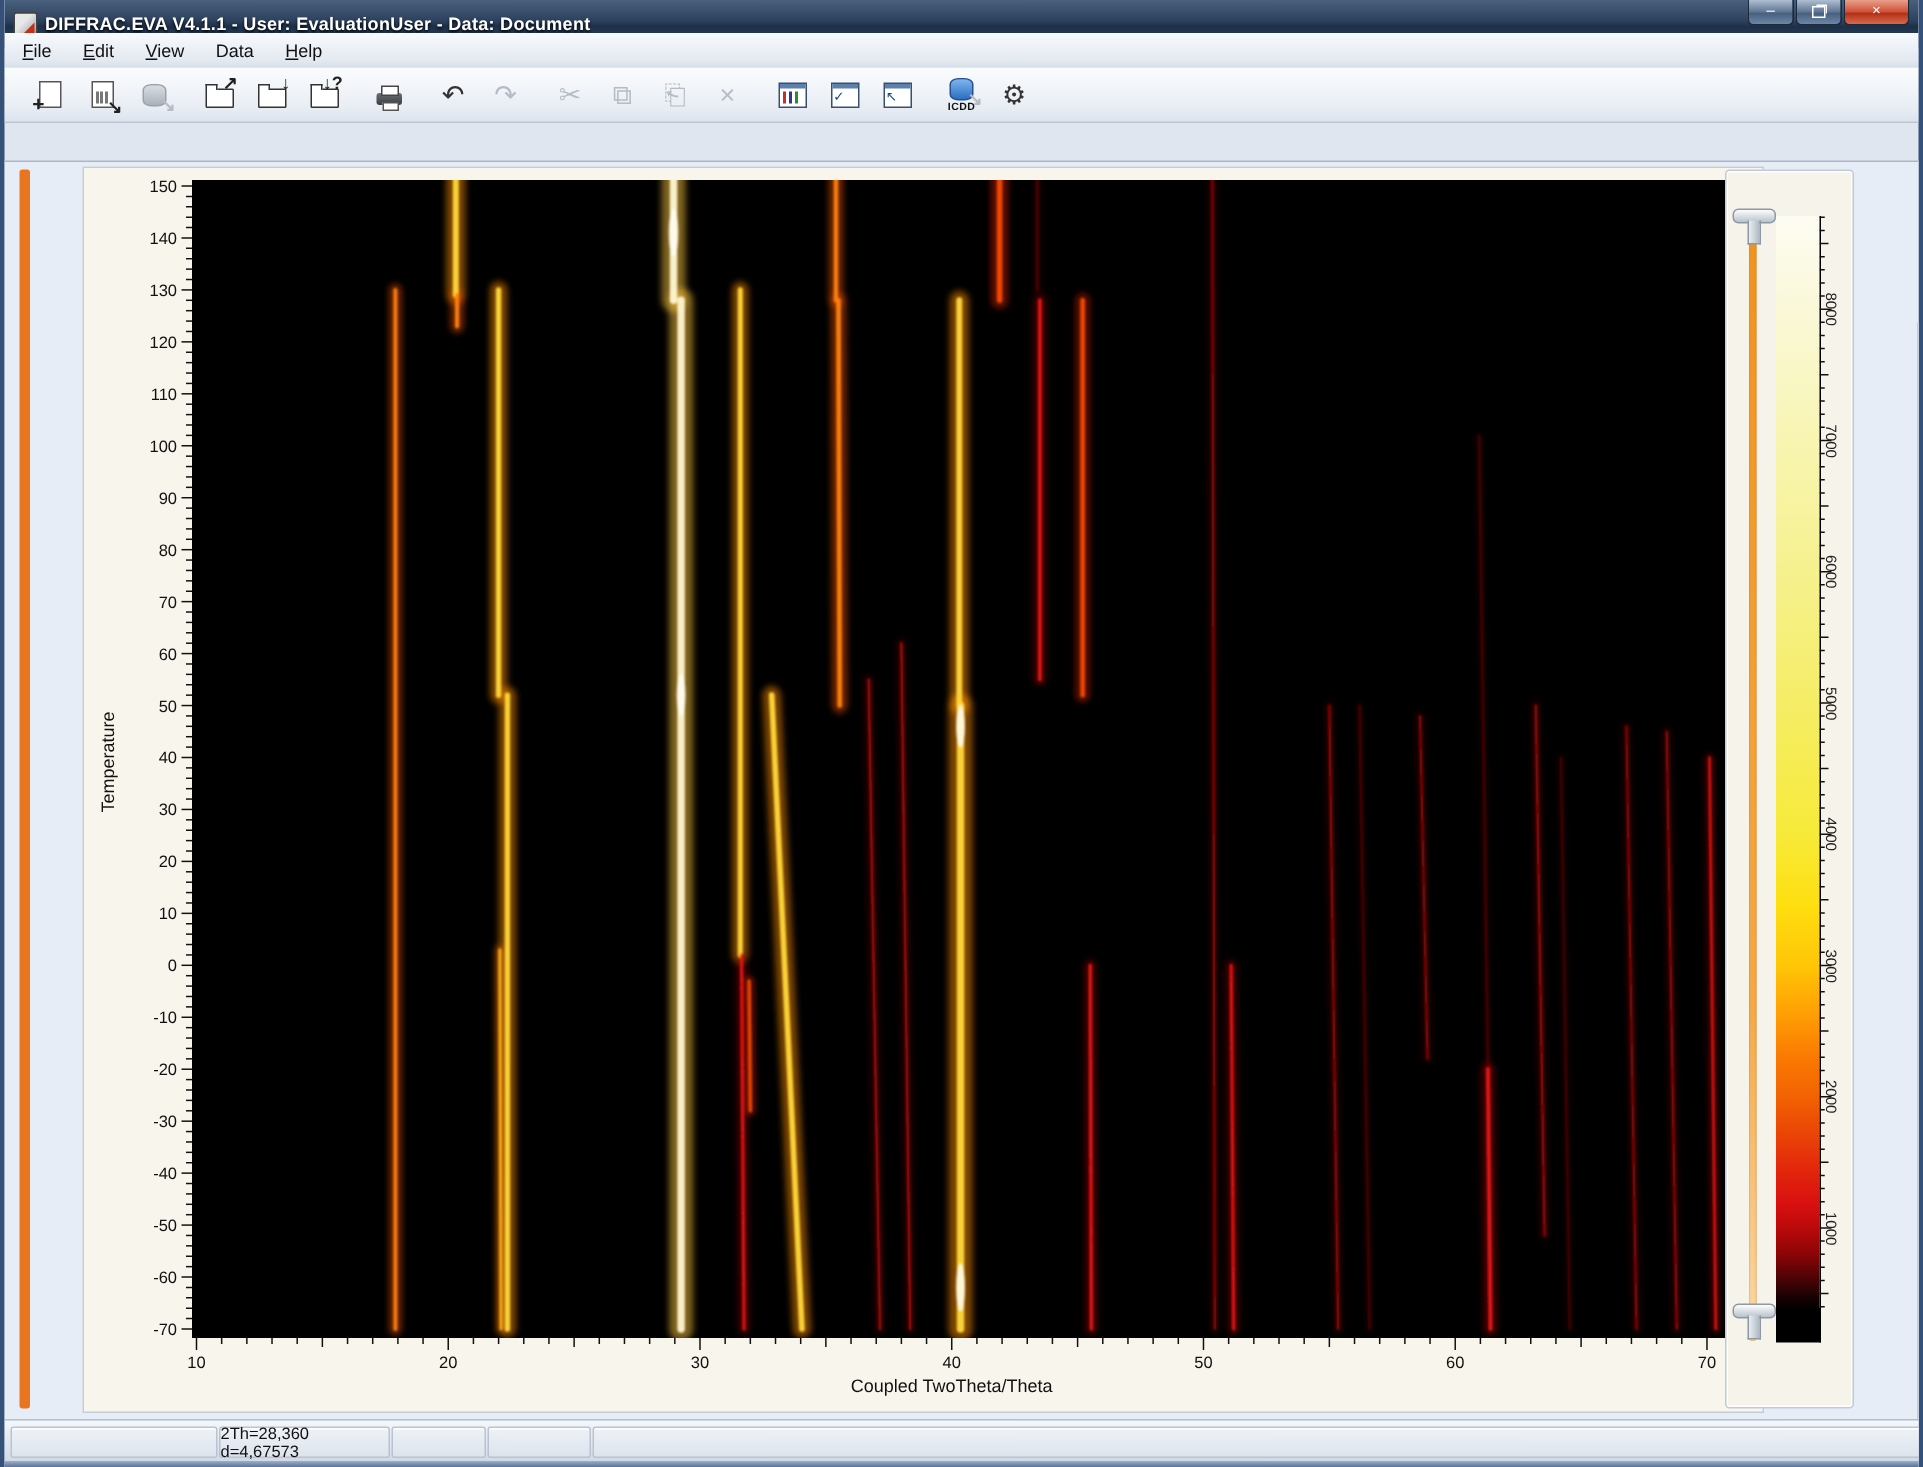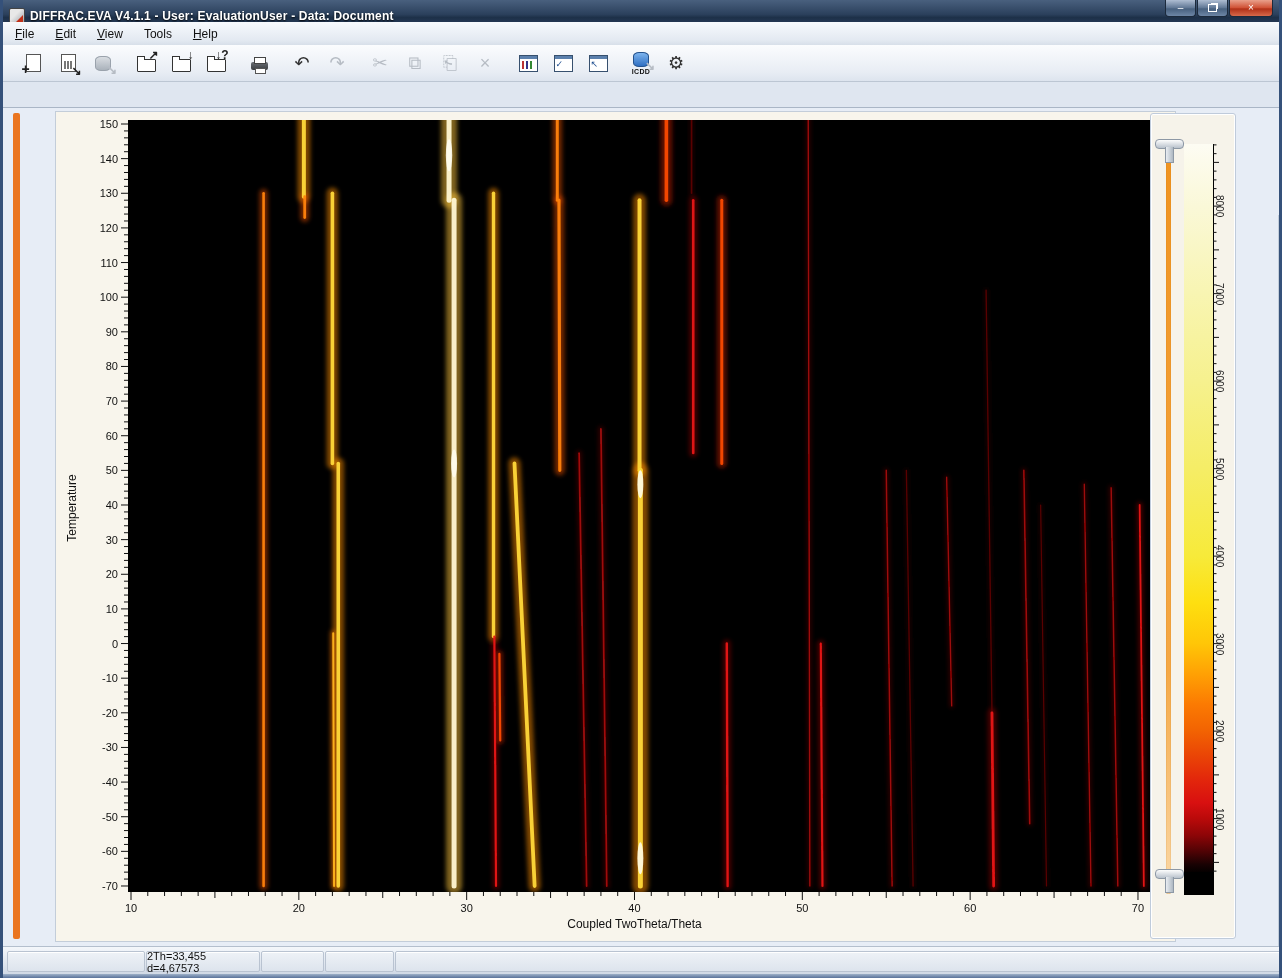--- a/index.html
+++ b/index.html
@@ -113,21 +113,21 @@
           <span class="restore-glyph"></span>
         </div>
       <div class="winbtn close">×</div>
     </div>
   </div>
 
   <div class="menubar" id="menubar">
       <div class="menu-item"><u>F</u>ile</div>
       <div class="menu-item"><u>E</u>dit</div>
       <div class="menu-item"><u>V</u>iew</div>
-      <div class="menu-item">Tools</div>
+      <div class="menu-item">Data</div>
       <div class="menu-item"><u>H</u>elp</div>
     </div>
 
   <div class="toolbar" id="toolbar">
       <div class="tbtn" title="new-document-button">
         <span class="ic-page plus"></span>
       </div>
       <div class="tbtn" title="import-scan-button">
         <span class="ic-page chart"></span>
       </div>
@@ -607,20 +607,20 @@
     </div>
 
     <div class="rail">
       <div class="mark-orange"></div>
       <div class="mark-grey"></div>
     </div>
   </div>
 
   <div class="statusbar" id="statusbar">
       <div class="seg" style="left:4px;width:136px;"></div>
-      <div class="seg" style="left:143px;width:112px;">2Th=33,455  d=4,67573</div>
+      <div class="seg" style="left:143px;width:112px;">2Th=28,360  d=4,67573</div>
       <div class="seg" style="left:258px;width:61px;"></div>
       <div class="seg" style="left:322px;width:67px;"></div>
       <div class="seg" style="left:392px;width:884px;"></div>
     </div>
   <div class="bottomframe"></div>
 
 </div>
 
 </body></html>

